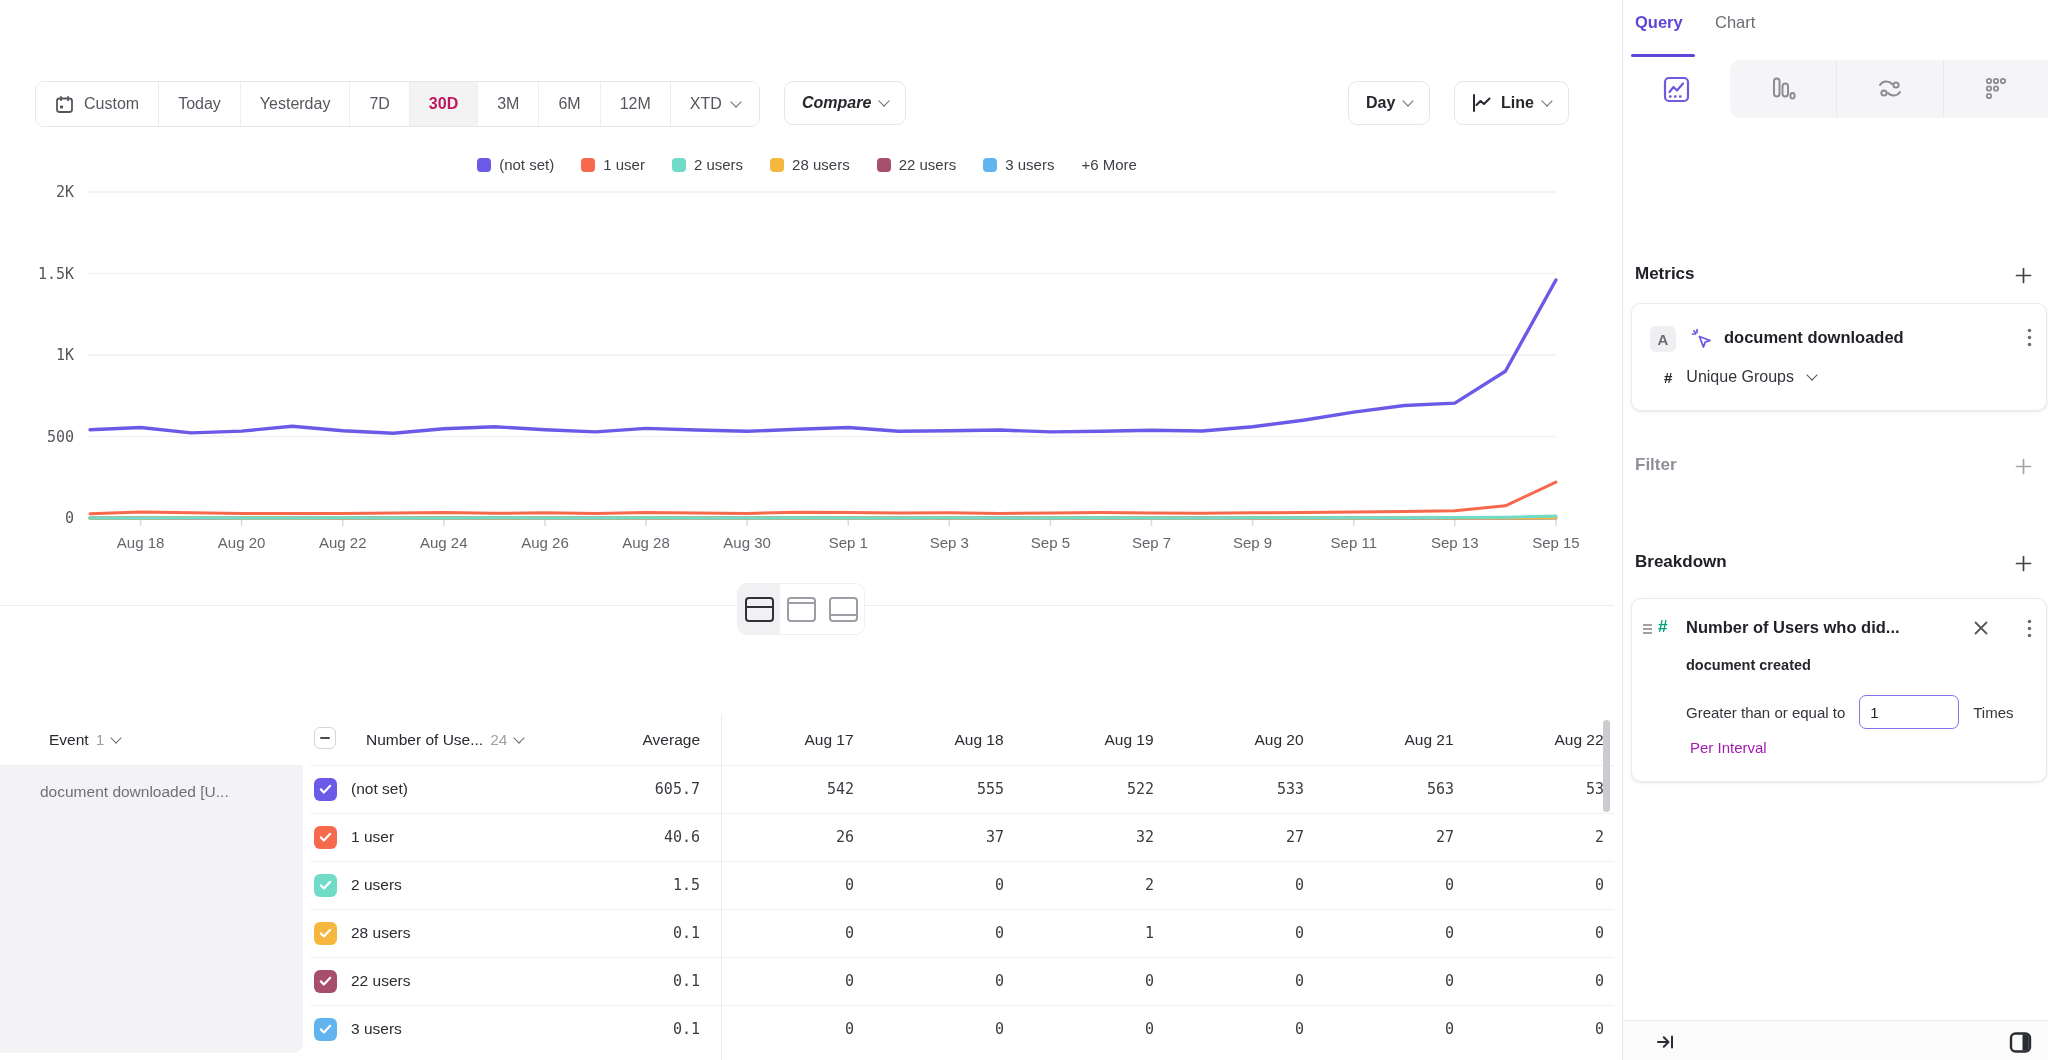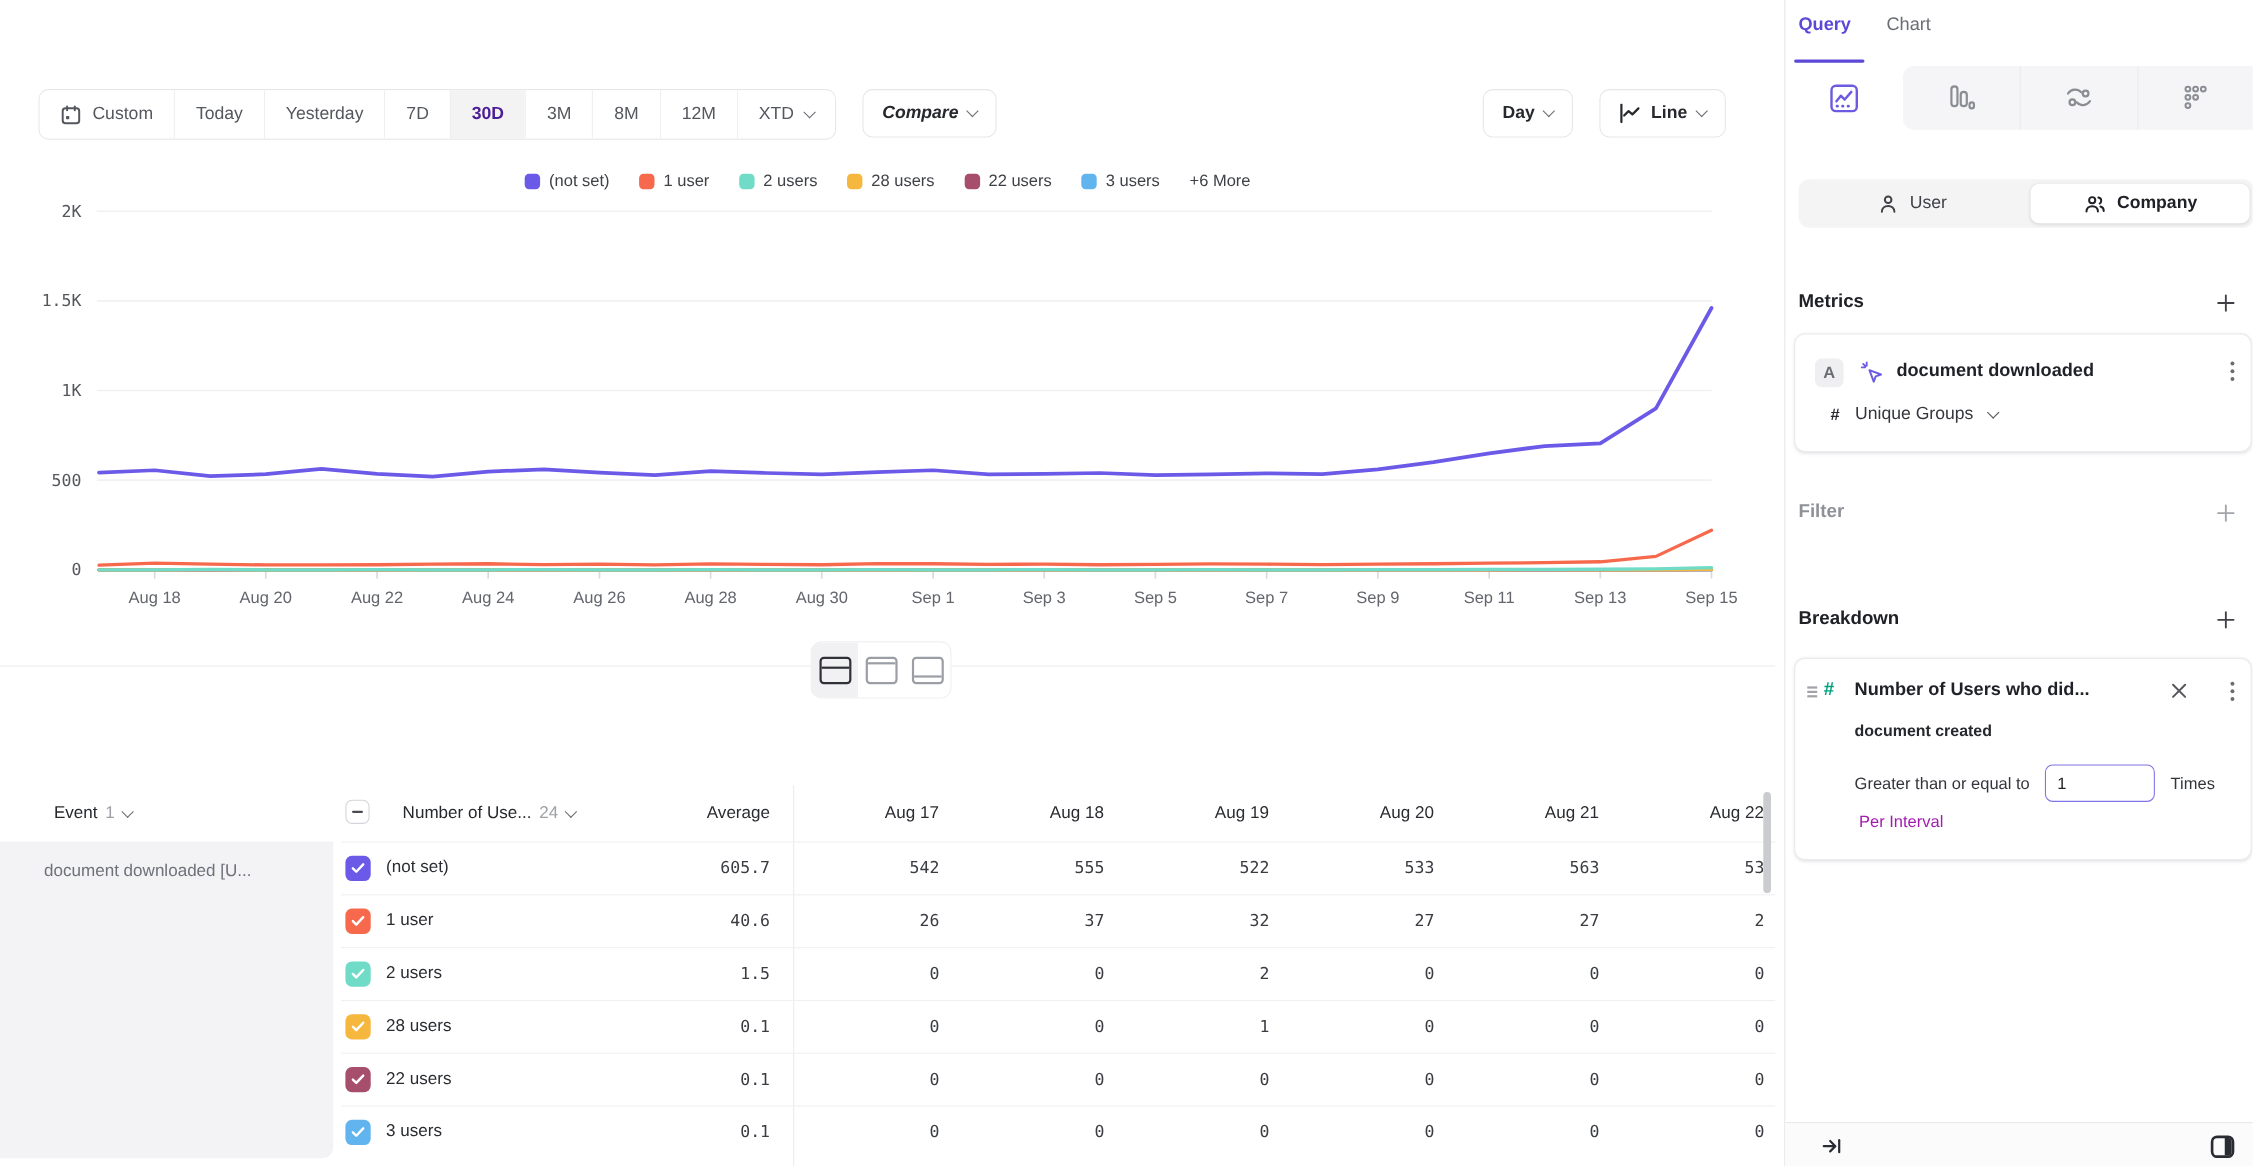--- a/index.html
+++ b/index.html
@@ -13,21 +13,21 @@
 
   
   .main{position:absolute;left:0;top:0;width:1614px;height:1060px;overflow:hidden;background:#fff;}
 
   
   .range-group{position:absolute;left:35px;top:81px;height:44px;display:flex;align-items:stretch;
     border:1px solid #E6E7E9;border-radius:9px;background:#fff;overflow:hidden;}
   .range-btn{display:flex;align-items:center;gap:10px;padding:0 19px;background:#fff;border:none;
     border-left:1px solid #EFEFF1;font-family:inherit;font-size:16px;color:#55575E;cursor:pointer;white-space:nowrap;}
   .range-btn:first-child{border-left:none;}
-  .range-btn.active{background:#F3F3F4;color:#4c1d95;font-weight:700;}
+  .range-btn.active{background:#F3F3F4;color:#be185d;font-weight:700;}
   .pill-btn{position:absolute;height:44px;display:flex;align-items:center;gap:9px;padding:0 17px;
     background:#fff;border:1px solid #E6E7E9;border-radius:9px;font-family:inherit;font-size:16px;
     font-weight:600;color:#26282D;cursor:pointer;}
   .chev{display:inline-block;width:7px;height:7px;border-right:1.8px solid #6A6D74;
     border-bottom:1.8px solid #6A6D74;transform:rotate(45deg);margin-top:-4px;flex:none;}
 
   
   .legend{position:absolute;left:0;top:156px;width:1614px;display:flex;justify-content:center;
     align-items:center;gap:27px;}
   .legend-item{display:flex;align-items:center;gap:8px;font-size:15px;color:#3F4147;cursor:pointer;}
@@ -162,21 +162,21 @@
       <button class="range-btn">
         <span>7D</span>
       </button>
       <button class="range-btn active">
         <span>30D</span>
       </button>
       <button class="range-btn">
         <span>3M</span>
       </button>
       <button class="range-btn">
-        <span>8M</span>
+        <span>6M</span>
       </button>
       <button class="range-btn">
         <span>12M</span>
       </button>
       <button class="range-btn">
         <span>XTD</span>
         <span class="chev"></span>
       </button>
     </div>
 
@@ -464,41 +464,20 @@
             <circle cx="12" cy="5" r="2.2" stroke="#8A8D93" stroke-width="1.8" fill="none"></circle>
             <circle cx="19" cy="5" r="2.2" stroke="#8A8D93" stroke-width="1.8" fill="none"></circle>
             <circle cx="5" cy="12.5" r="2.2" stroke="#8A8D93" stroke-width="1.8" fill="none"></circle>
             <circle cx="12" cy="12.5" r="2.2" stroke="#8A8D93" stroke-width="1.8" fill="none"></circle>
             <circle cx="5" cy="20" r="2.2" stroke="#8A8D93" stroke-width="1.8" fill="none"></circle>
           </svg>
         </span>
       </button>
     </div>
 
-  <div class="toggle">
-    <button class="toggle-seg">
-      <span style="display:flex;">
-        <svg width="19" height="19" viewBox="0 0 19 19">
-            <circle cx="9.5" cy="5.6" r="3" stroke="#3F4146" stroke-width="1.8" fill="none"></circle>
-            <path d="M3.8 16.5c0-3.4 2.5-5.2 5.7-5.2s5.7 1.8 5.7 5.2" stroke="#3F4146" stroke-width="1.8" fill="none" stroke-linecap="round"></path>
-          </svg>
-      </span>
-      <span>User</span>
-    </button>
-    <button class="toggle-seg active">
-      <span style="display:flex;">
-        <svg width="21" height="19" viewBox="0 0 21 19">
-            <circle cx="8" cy="6" r="2.8" stroke="#202127" stroke-width="1.8" fill="none"></circle>
-            <path d="M2.8 16.3c0-3.1 2.3-4.8 5.2-4.8s5.2 1.7 5.2 4.8" stroke="#202127" stroke-width="1.8" fill="none" stroke-linecap="round"></path>
-            <path d="M13.6 3.6c1.5.2 2.6 1.3 2.6 2.9 0 1.1-.5 2-1.4 2.5M15.5 11.8c1.9.5 3 1.9 3 4" stroke="#202127" stroke-width="1.8" fill="none" stroke-linecap="round"></path>
-          </svg>
-      </span>
-      <span>Company</span>
-    </button>
-  </div>
 
   <div class="sec-title" style="top:264px;">Metrics</div>
   <button class="plus-btn" style="top:262px;">
     <svg width="17" height="17" viewBox="0 0 17 17">
         <path d="M8.5 1.5v14M1.5 8.5h14" stroke="#3F4146" stroke-width="1.7" stroke-linecap="round"></path>
       </svg>
   </button>
 
   <div class="card" style="top:303px;height:106px;">
     <span class="badge-a">A</span>

